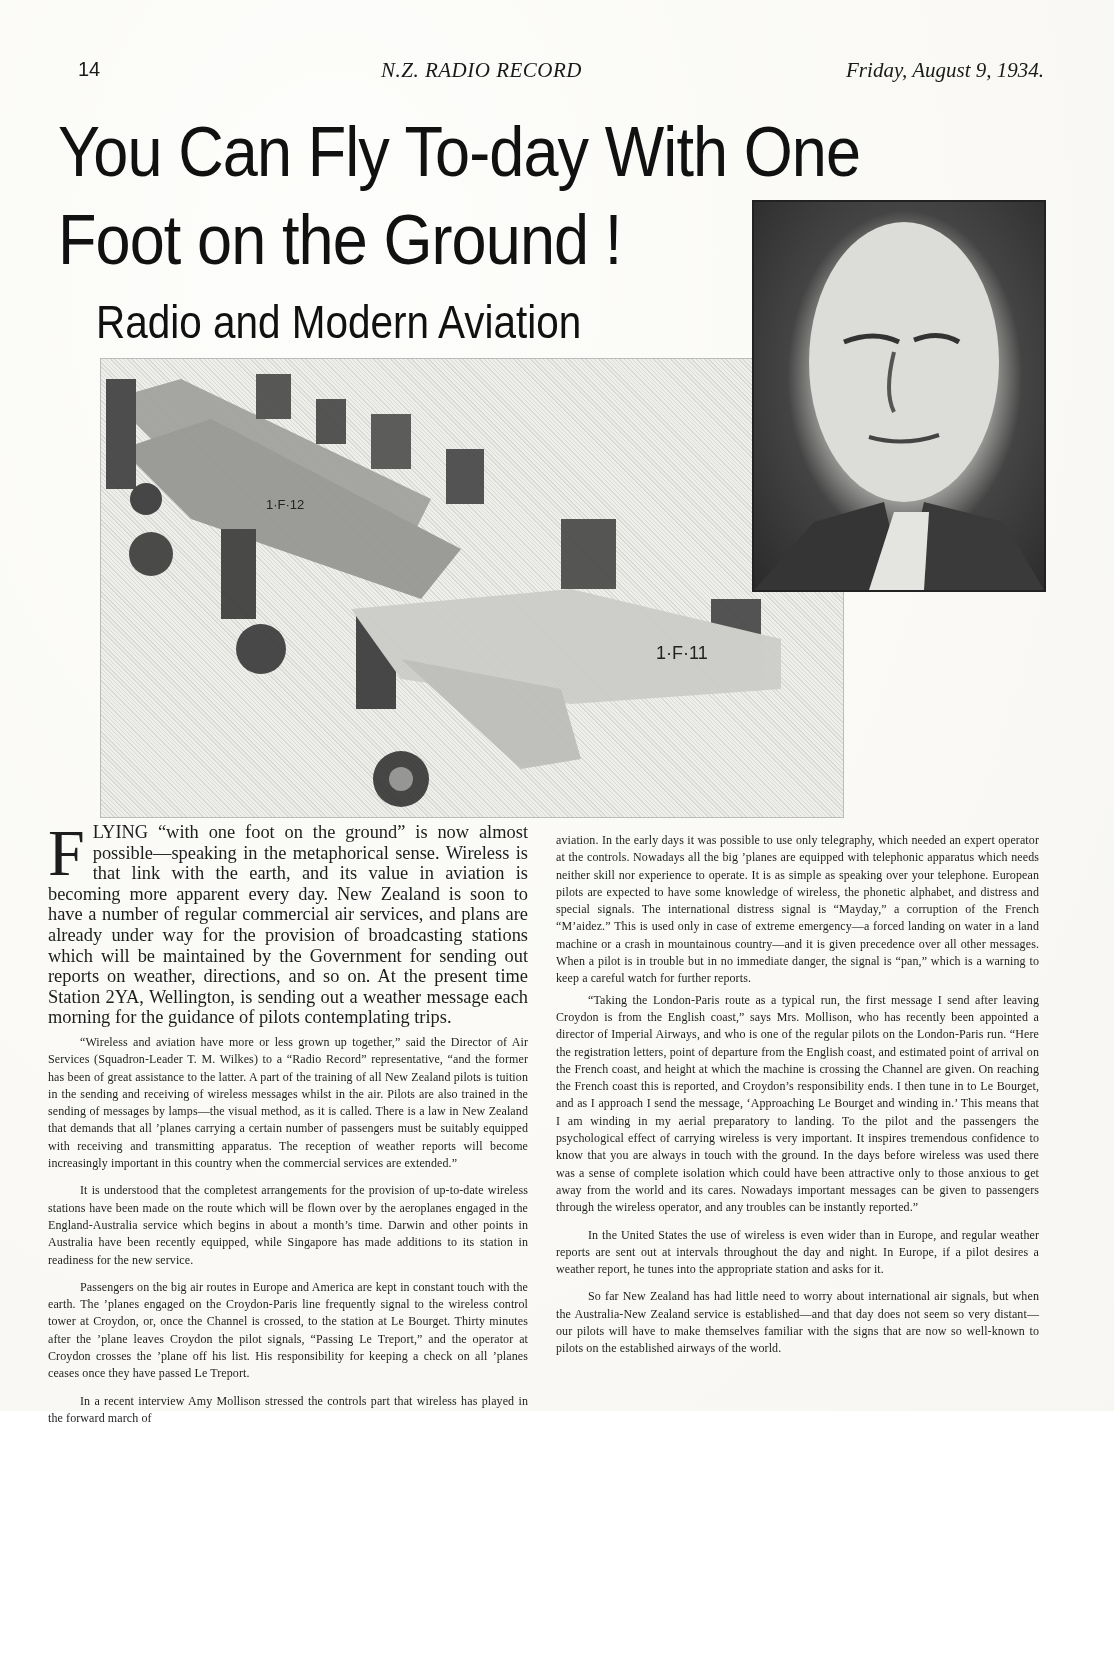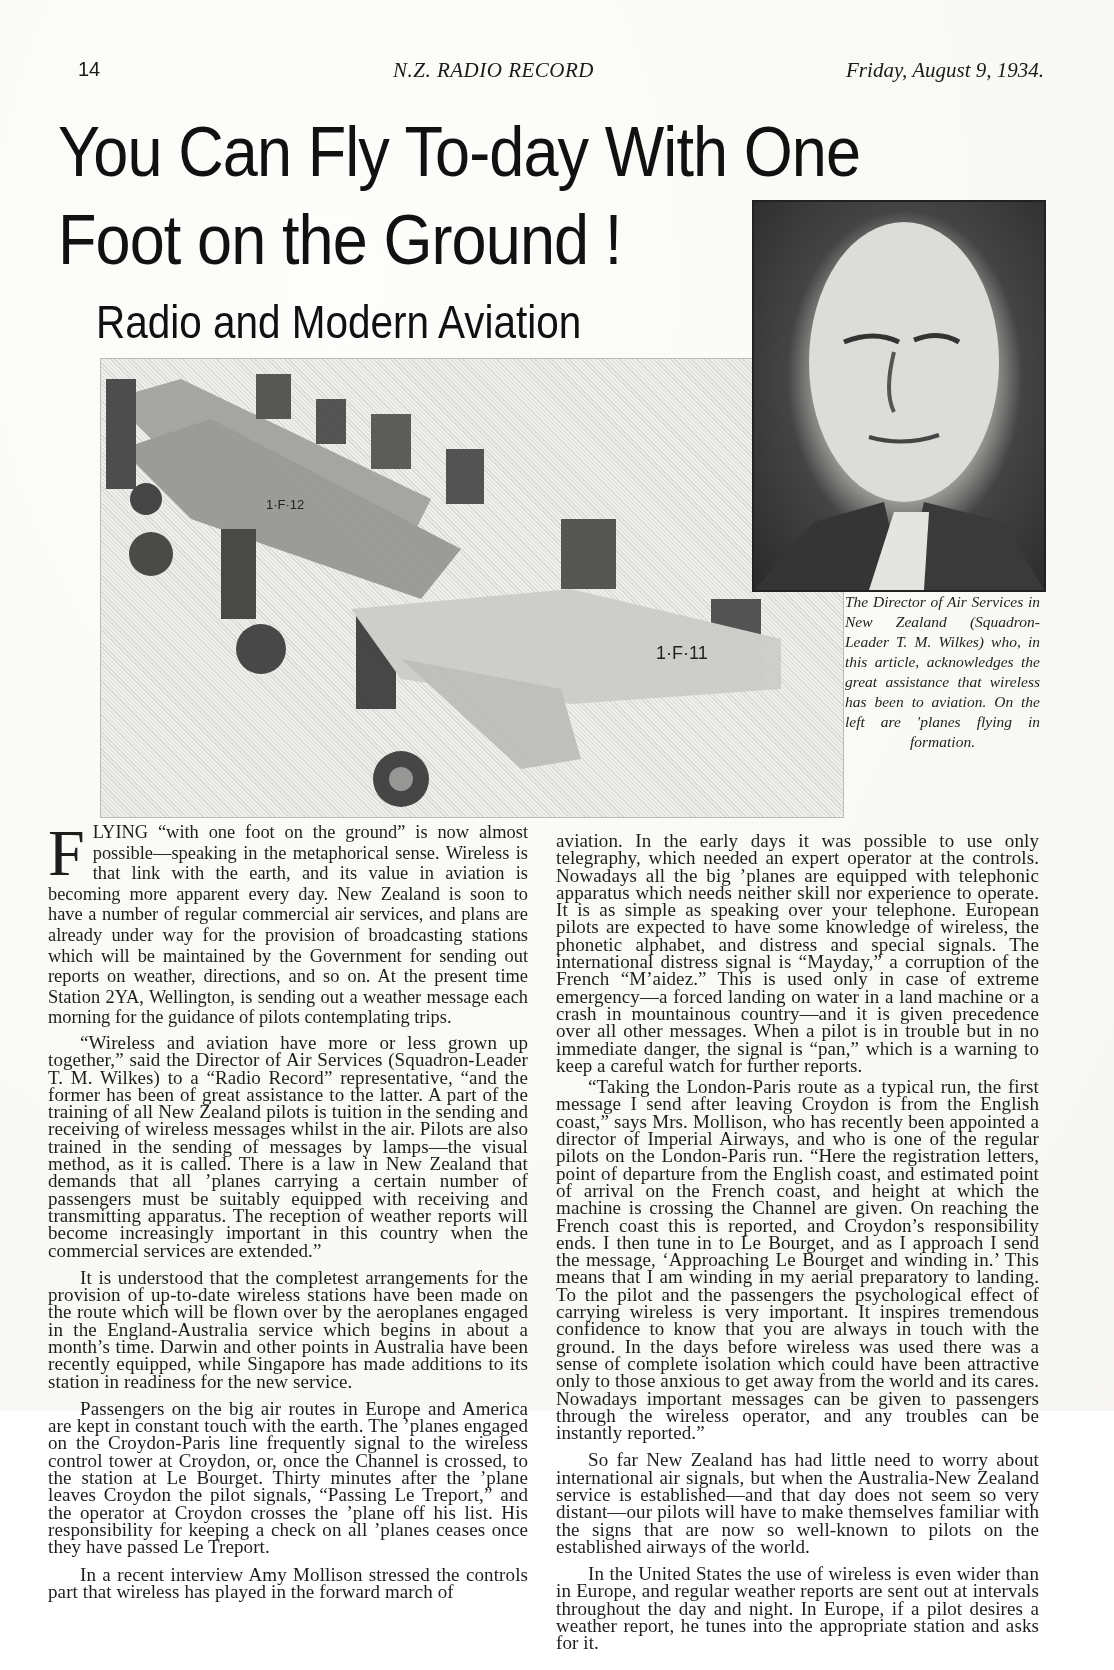--- a/index.html
+++ b/index.html
@@ -4,41 +4,41 @@
 <style>
   html, body { margin: 0; padding: 0; }
   body {
     width: 1114px; height: 1670px; background: #ffffff; position: relative; overflow: hidden;
     font-family: "Liberation Serif", "DejaVu Serif", serif; color: #1a1a1a;
   }
   .page { position: absolute; left: 0; top: 0; width: 1114px; height: 1411px;
     background: radial-gradient(ellipse at 30% 20%, #fdfdfb 0%, #f7f6f2 100%); }
   .header { position: absolute; top: 58px; left: 78px; right: 70px; height: 30px; font-size: 21px; }
   .header .pg { position: absolute; left: 0; top: 0; font-family: "Liberation Sans", sans-serif; font-size: 20px; }
-  .header .pub { position: absolute; left: 315px; top: 0; font-style: italic; letter-spacing: 0.5px; }
+  .header .pub { position: absolute; left: 303px; top: 0; font-style: italic; letter-spacing: 0.5px; }
   .header .date { position: absolute; right: 0; top: 0; font-style: italic; }
   .headline { position: absolute; left: 58px; top: 108px; font-family: "Liberation Sans", "DejaVu Sans", sans-serif;
     font-size: 70px; line-height: 88px; font-weight: 400; letter-spacing: -1px; transform: scaleX(0.9); transform-origin: left top; color: #111; }
   .headline .l1 { white-space: nowrap; display: block; width: 1080px; }
   .headline .l2 { white-space: nowrap; display: block; }
   .subhead { position: absolute; left: 96px; top: 295px; font-family: "Liberation Sans", sans-serif;
     font-size: 46px; transform: scaleX(0.88); transform-origin: left top; color: #111; white-space: nowrap; }
   .photo-planes { position: absolute; left: 100px; top: 358px; width: 742px; height: 458px;
     background: repeating-linear-gradient(45deg, #d9d9d6 0 1px, #eeeeea 1px 3px); border: 1px solid #bbb; overflow: hidden; }
   .photo-portrait { position: absolute; left: 752px; top: 200px; width: 290px; height: 388px;
     background: radial-gradient(ellipse at 52% 45%, #e9e9e6 0%, #cfcfcb 33%, #444 55%, #2a2a2a 100%);
     border: 2px solid #222; overflow: hidden; }
   .caption { position: absolute; left: 845px; top: 592px; width: 195px; font-style: italic; font-size: 15.5px;
     line-height: 20px; text-align: justify; text-align-last: center; color: #222; }
   .col { position: absolute; text-align: justify; hyphens: manual; color: #1d1d1d; }
   .col-left { left: 48px; top: 822px; width: 480px; }
   .col-right { left: 556px; top: 832px; width: 483px; }
   .lead { font-size: 18.4px; line-height: 20.6px; font-family: "Liberation Serif", serif; margin: 0 0 6px 0; }
   .dropcap { float: left; font-size: 66px; line-height: 54px; margin: 4px 8px 0 0; font-weight: 400; }
-  .body-p { font-size: 19px; line-height: 17.3px; margin: 0 0 4px 0; text-indent: 32px; letter-spacing: 0.1px; }
+  .body-p { font-size: 12px; line-height: 17.3px; margin: 0 0 4px 0; text-indent: 32px; letter-spacing: 0.1px; }
   .body-p.noindent { text-indent: 0; }
   .body-p.gap { margin-top: 10px; }
   svg { display: block; }
 </style>
 </head>
 <body>
 
 <div class="page">
 
   <div class="header">
@@ -92,32 +92,31 @@
       <path d="M90 140 q30 -12 55 0" stroke="#333" stroke-width="5" fill="none"></path>
       <path d="M160 138 q25 -10 45 2" stroke="#333" stroke-width="5" fill="none"></path>
       <path d="M140 150 q-10 40 0 60" stroke="#555" stroke-width="4" fill="none"></path>
       <path d="M115 235 q35 10 70 -2" stroke="#444" stroke-width="4" fill="none"></path>
       <polygon points="0,388 60,320 130,300 150,388" fill="#353535"></polygon>
       <polygon points="150,388 170,300 250,320 290,388" fill="#3a3a3a"></polygon>
       <polygon points="115,388 140,310 175,310 170,388" fill="#e4e4e0"></polygon>
     </svg>
   </div>
 
-  <div class="caption">The Director of Air Services in New Zealand (Squadron-Leader T. M. Wilkes) who, in this article, acknowledges the great assistance that wireless has been to aviation. On the left are 'planes flying in formation.</div>
 
   <div class="col col-left">
     <p class="lead">
       <span class="dropcap">F</span><span>LYING “with one foot on the ground” is now almost possible—speaking in the metaphorical sense. Wireless is that link with the earth, and its value in aviation is becoming more apparent every day. New Zealand is soon to have a number of regular commercial air services, and plans are already under way for the provision of broadcasting stations which will be maintained by the Government for sending out reports on weather, directions, and so on. At the present time Station 2YA, Wellington, is sending out a weather message each morning for the guidance of pilots contemplating trips.</span>
     </p>
     <p class="body-p">“Wireless and aviation have more or less grown up together,” said the Director of Air Services (Squadron-Leader T. M. Wilkes) to a “Radio Record” representative, “and the former has been of great assistance to the latter. A part of the training of all New Zealand pilots is tuition in the sending and receiving of wireless messages whilst in the air. Pilots are also trained in the sending of messages by lamps—the visual method, as it is called. There is a law in New Zealand that demands that all ’planes carrying a certain number of passengers must be suitably equipped with receiving and transmitting apparatus. The reception of weather reports will become increasingly important in this country when the commercial services are extended.”</p>
     <p class="body-p gap">It is understood that the completest arrangements for the provision of up-to-date wireless stations have been made on the route which will be flown over by the aeroplanes engaged in the England-Australia service which begins in about a month’s time. Darwin and other points in Australia have been recently equipped, while Singapore has made additions to its station in readiness for the new service.</p>
     <p class="body-p gap">Passengers on the big air routes in Europe and America are kept in constant touch with the earth. The ’planes engaged on the Croydon-Paris line frequently signal to the wireless control tower at Croydon, or, once the Channel is crossed, to the station at Le Bourget. Thirty minutes after the ’plane leaves Croydon the pilot signals, “Passing Le Treport,” and the operator at Croydon crosses the ’plane off his list. His responsibility for keeping a check on all ’planes ceases once they have passed Le Treport.</p>
     <p class="body-p gap">In a recent interview Amy Mollison stressed the controls part that wireless has played in the forward march of</p>
   </div>
 
   <div class="col col-right">
     <p class="body-p noindent">aviation. In the early days it was possible to use only telegraphy, which needed an expert operator at the controls. Nowadays all the big ’planes are equipped with telephonic apparatus which needs neither skill nor experience to operate. It is as simple as speaking over your telephone. European pilots are expected to have some knowledge of wireless, the phonetic alphabet, and distress and special signals. The international distress signal is “Mayday,” a corruption of the French “M’aidez.” This is used only in case of extreme emergency—a forced landing on water in a land machine or a crash in mountainous country—and it is given precedence over all other messages. When a pilot is in trouble but in no immediate danger, the signal is “pan,” which is a warning to keep a careful watch for further reports.</p>
     <p class="body-p">“Taking the London-Paris route as a typical run, the first message I send after leaving Croydon is from the English coast,” says Mrs. Mollison, who has recently been appointed a director of Imperial Airways, and who is one of the regular pilots on the London-Paris run. “Here the registration letters, point of departure from the English coast, and estimated point of arrival on the French coast, and height at which the machine is crossing the Channel are given. On reaching the French coast this is reported, and Croydon’s responsibility ends. I then tune in to Le Bourget, and as I approach I send the message, ‘Approaching Le Bourget and winding in.’ This means that I am winding in my aerial preparatory to landing. To the pilot and the passengers the psychological effect of carrying wireless is very important. It inspires tremendous confidence to know that you are always in touch with the ground. In the days before wireless was used there was a sense of complete isolation which could have been attractive only to those anxious to get away from the world and its cares. Nowadays important messages can be given to passengers through the wireless operator, and any troubles can be instantly reported.”</p>
+    <p class="body-p gap">In the United States the use of wireless is even wider than in Europe, and regular weather reports are sent out at intervals throughout the day and night. In Europe, if a pilot desires a weather report, he tunes into the appropriate station and asks for it.</p>
     <p class="body-p gap">So far New Zealand has had little need to worry about international air signals, but when the Australia-New Zealand service is established—and that day does not seem so very distant—our pilots will have to make themselves familiar with the signs that are now so well-known to pilots on the established airways of the world.</p>
-    <p class="body-p gap">In the United States the use of wireless is even wider than in Europe, and regular weather reports are sent out at intervals throughout the day and night. In Europe, if a pilot desires a weather report, he tunes into the appropriate station and asks for it.</p>
   </div>
 
 </div>
 
 </body></html>

